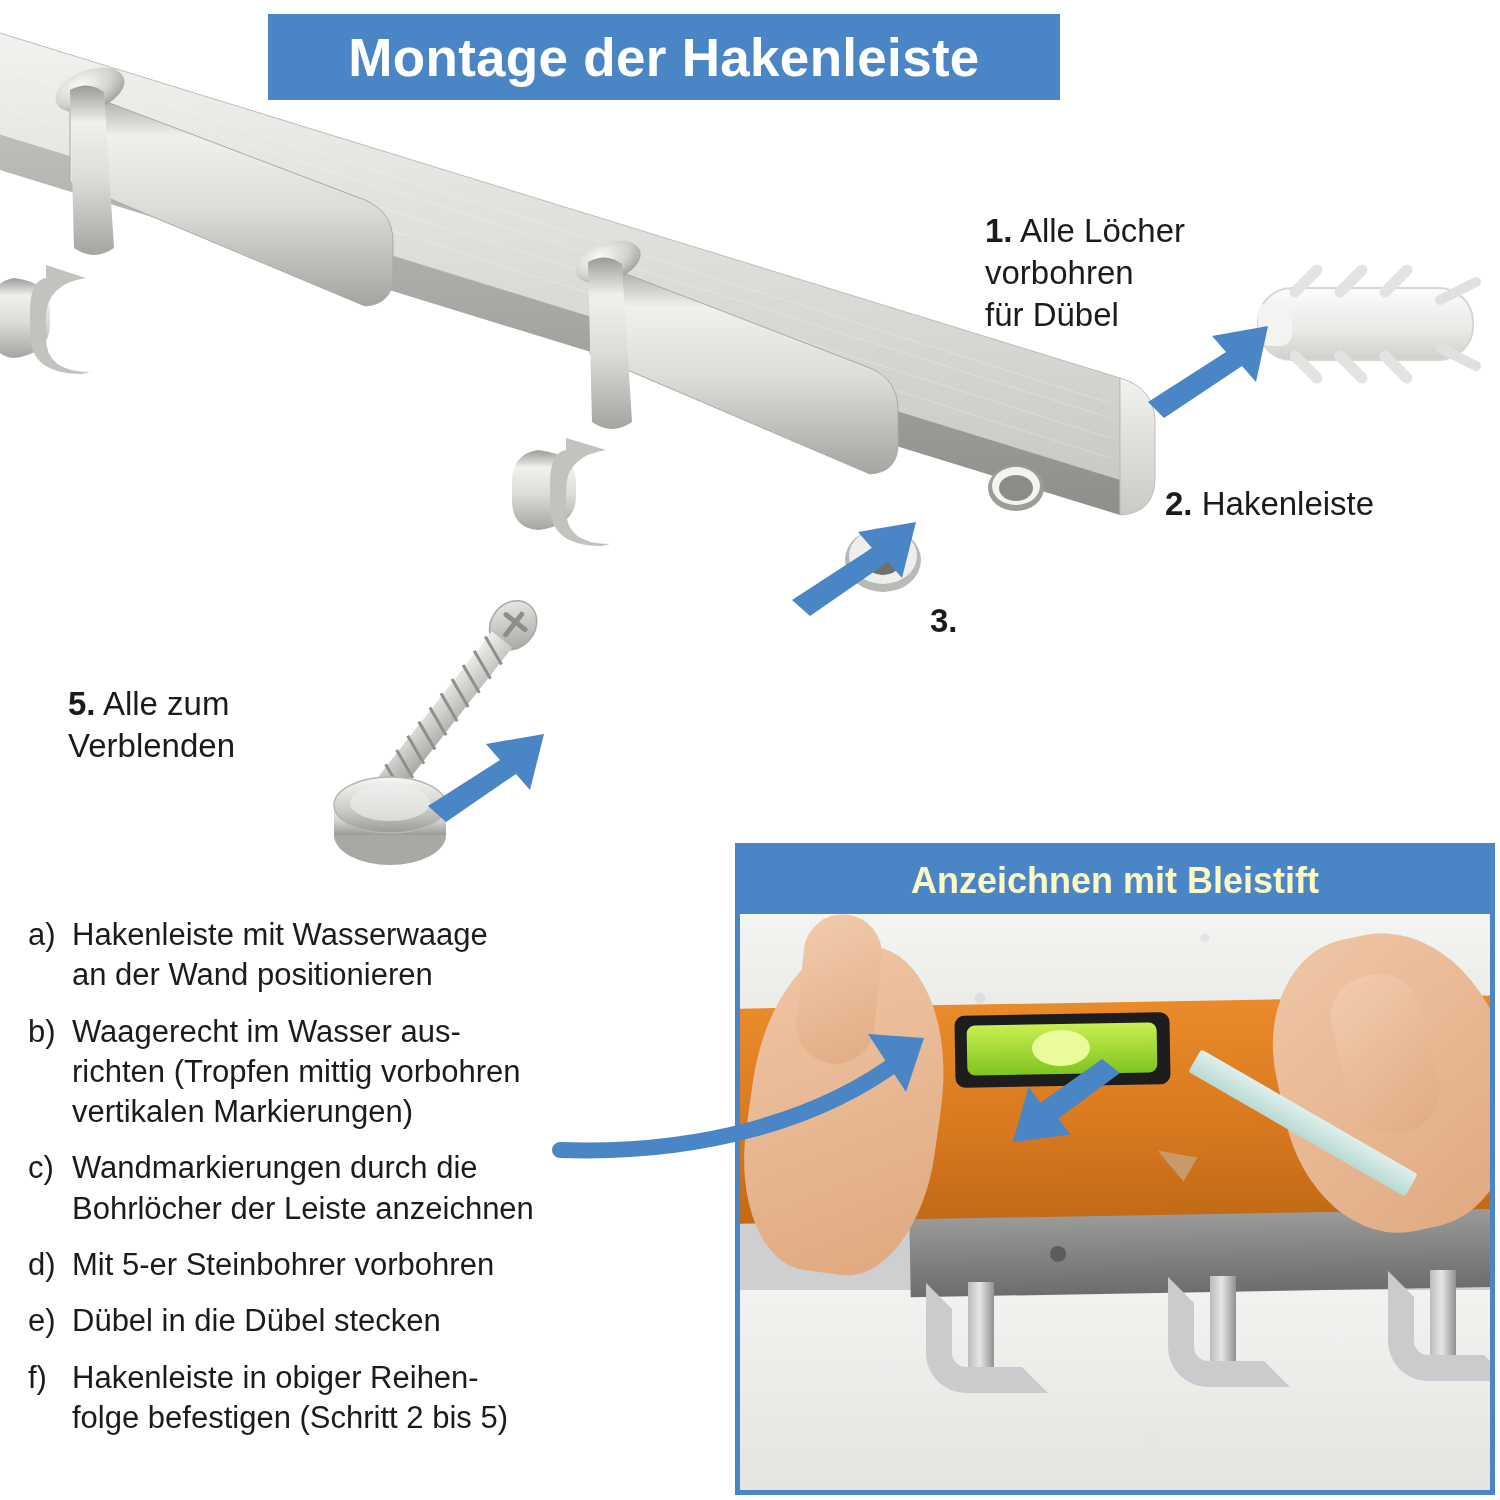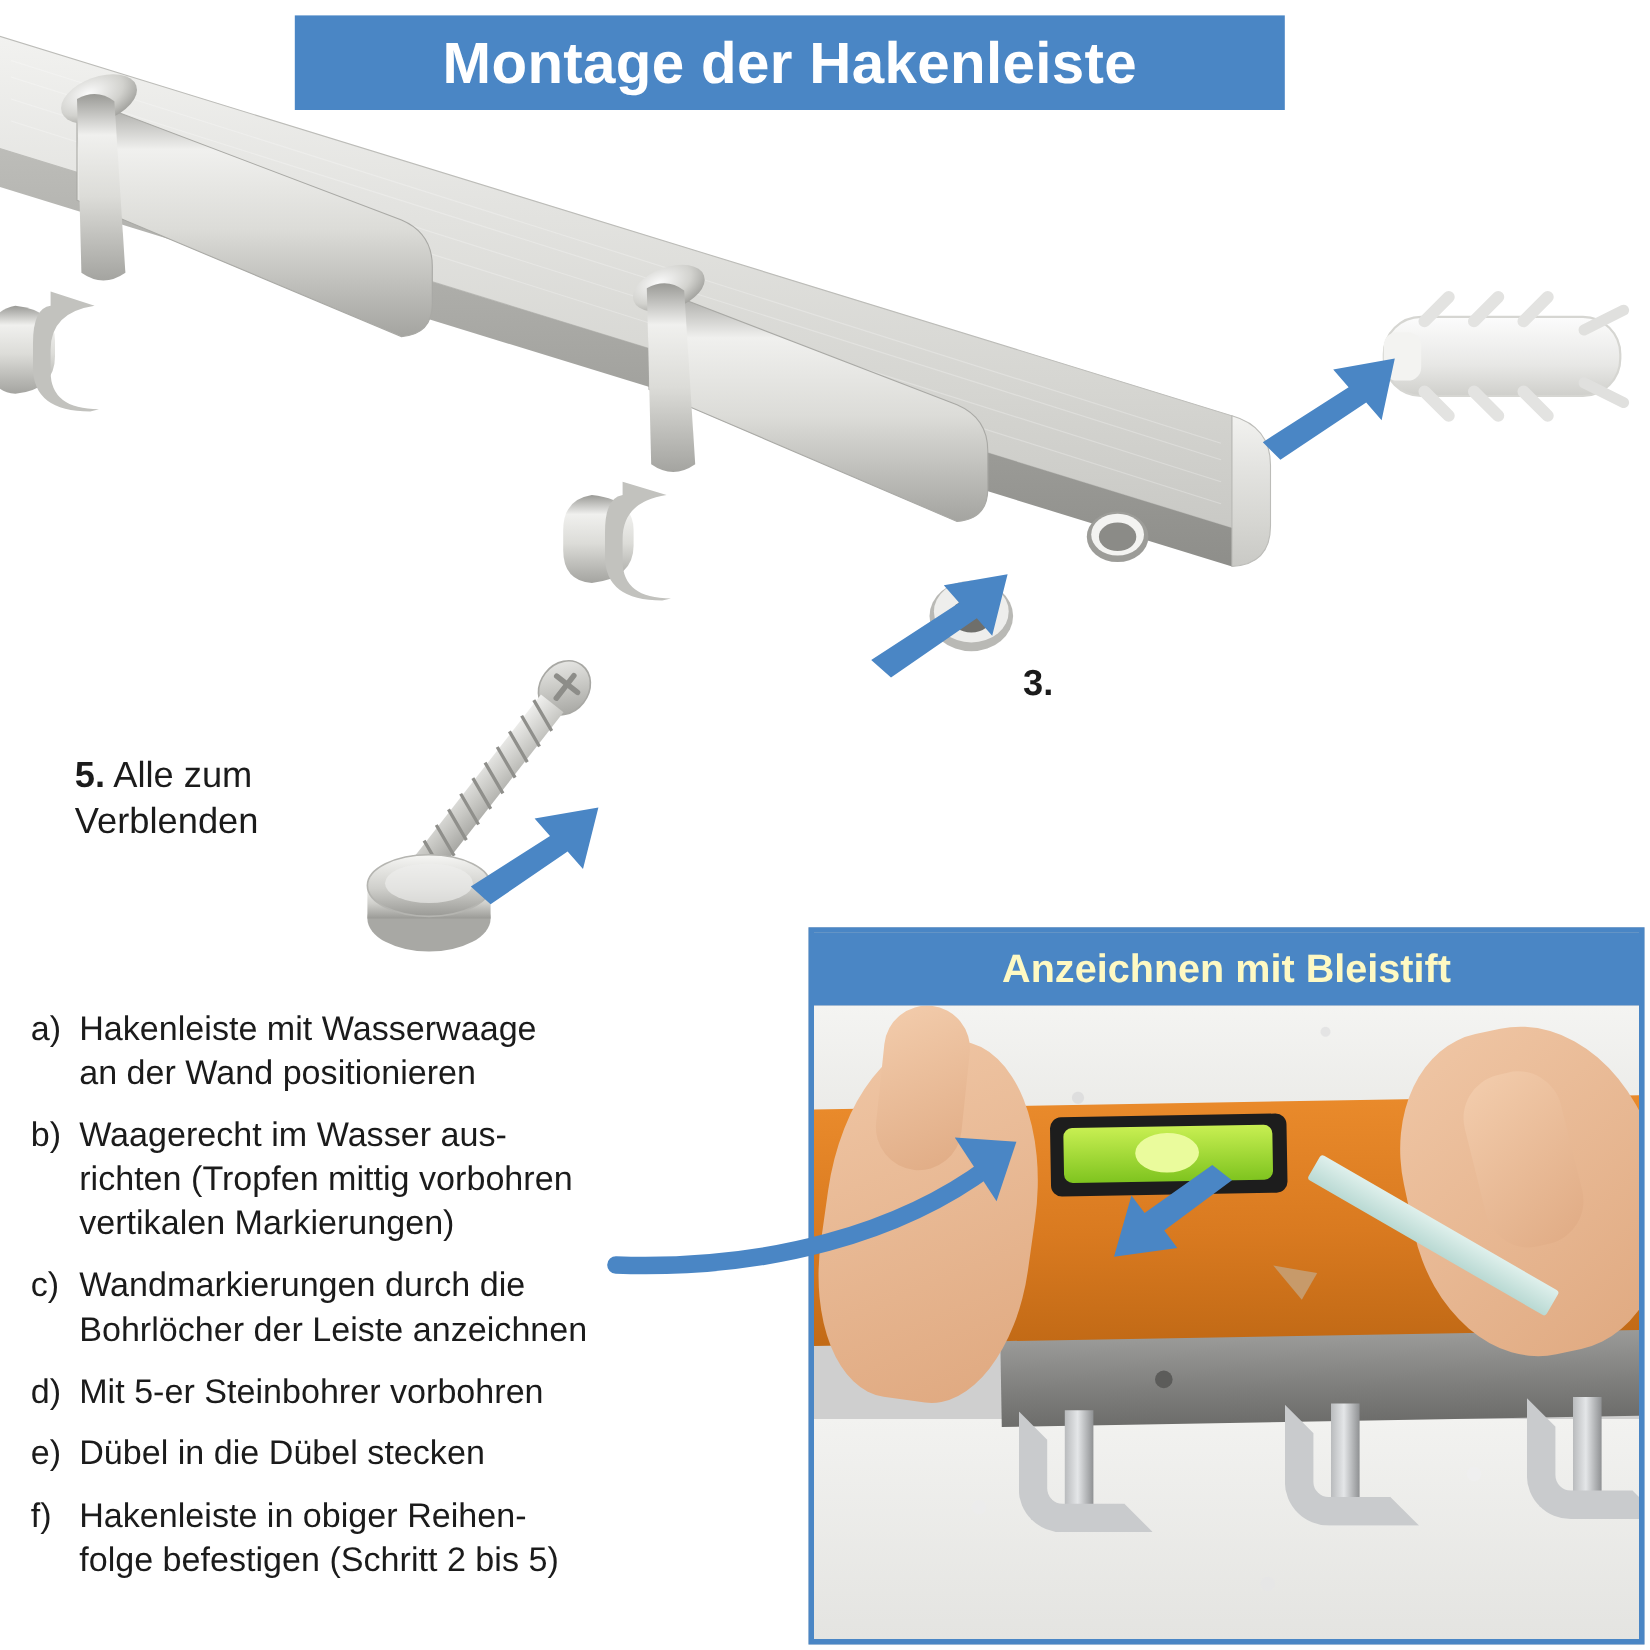--- a/index.html
+++ b/index.html
@@ -16,21 +16,21 @@
     height: 1500px;
     overflow: hidden;
     background: #ffffff;
   }
 
   
   .title-banner {
     position: absolute;
     left: 268px;
     top: 14px;
-    width: 900px;
+    width: 792px;
     height: 86px;
     background: #4A86C5;
     display: flex;
     align-items: center;
     justify-content: center;
   }
   .title-banner .title-text {
     color: #ffffff;
     font-size: 53px;
     font-weight: bold;
@@ -371,20 +371,28 @@
 
     <g>
       <path d="M792,600 L872,548 L858,532 L916,522 L902,578 L888,562 L810,616 Z" fill="#4A86C5"></path>
     </g>
 
     <g>
       <path d="M428,806 L500,760 L486,744 L544,734 L530,790 L516,774 L446,822 Z" fill="#4A86C5"></path>
     </g>
   </svg>
 
+  <div class="step-label" id="label-1">
+    <b>1.</b><span style="white-space: pre-line;"> Alle Löcher
+vorbohren
+für Dübel</span>
+  </div>
+  <div class="step-label" id="label-2">
+    <b>2.</b><span style="white-space: pre-line;"> Hakenleiste</span>
+  </div>
   <div class="step-label" id="label-3">
     <b>3.</b>
   </div>
   <div class="step-label" id="label-5">
     <b>5.</b><span style="white-space: pre-line;"> Alle zum
 Verblenden</span>
   </div>
 
   <div class="instructions">
     <div class="instr-item">

